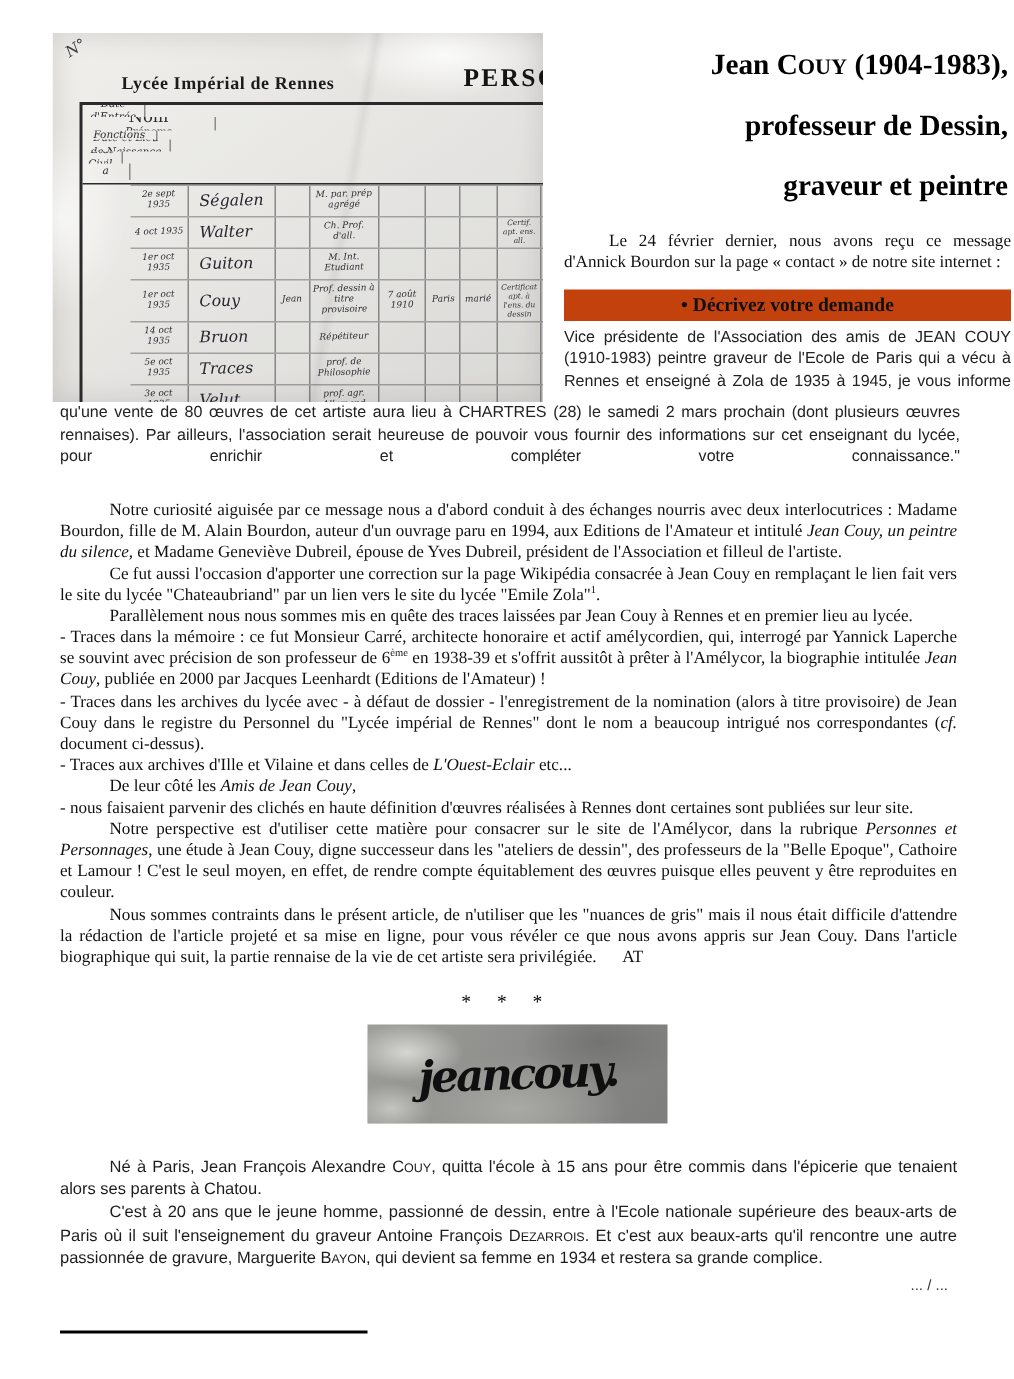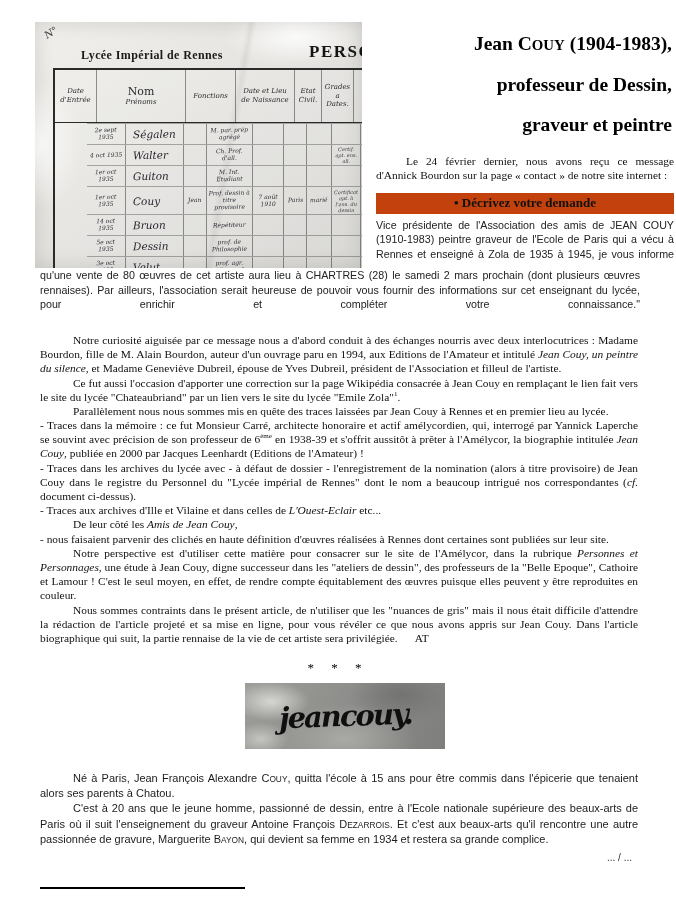--- a/index.html
+++ b/index.html
@@ -24,21 +24,21 @@
   }
   .corner-mark{position:absolute;left:9px;top:5px;transform:rotate(-32deg);
     font-style:italic;font-size:10px;color:#3e3e42;}
   .scan-title{position:absolute;left:46px;top:26px;font-weight:bold;font-size:12px;
     letter-spacing:.4px;color:#1b1b1b;font-family:"Liberation Serif",serif;white-space:nowrap;text-align:center;}
   .scan-banner{position:absolute;left:274px;top:20px;font-weight:bold;font-size:17px;
     letter-spacing:1.5px;color:#141414;white-space:nowrap;font-family:"Liberation Serif",serif;}
   .stable{position:absolute;left:18px;top:46px;width:364px;border:2px solid #2a2a2a;background:rgba(255,255,255,.12);}
   .srow{display:flex;border-top:1px solid rgba(70,70,70,.42);}
   .srow:first-child{border-top:none;}
-  .srow.head{height:52px;border-bottom:1.5px solid #2a2a2a;}
+  .srow.head{height:52px;border-bottom:1.5px solid #2a2a2a;flex-direction:column;}
   .scell{box-sizing:border-box;border-right:1px solid rgba(60,60,60,.55);
     display:flex;flex-direction:column;align-items:center;justify-content:center;
     text-align:center;overflow:hidden;padding:1px;}
   .scell:last-child{border-right:none;}
   .w-date{width:42px;} .w-nom{width:64px;} .w-pre{width:25px;} .w-fon{width:50px;}
   .w-nai{width:34px;} .w-lie{width:25px;} .w-eta{width:27px;} .w-gra{width:32px;} .w-ext{width:63px;}
   .w-nompre{width:89px;} .w-nailie{width:59px;}
   .hdr{font-style:italic;font-size:7px;line-height:1.25;color:#2a2a2e;}
   .hdr-big{font-size:11px;line-height:1.1;text-align:center;}
   .brow{height:20px;margin-left:32px;}
@@ -253,21 +253,21 @@
         <div class="scell w-gra">
             <span class="hw-tiny"></span>
           </div>
         <div class="scell w-ext"></div>
       </div>
       <div class="srow brow">
         <div class="scell w-date">
             <span class="hw">5e oct 1935</span>
           </div>
         <div class="scell w-nom">
-            <span class="hw-name">Dessin</span>
+            <span class="hw-name">Traces</span>
           </div>
         <div class="scell w-pre">
             <span class="hw"></span>
           </div>
         <div class="scell w-fon">
             <span class="hw">prof. de Philosophie</span>
           </div>
         <div class="scell w-nai">
             <span class="hw"></span>
           </div>

